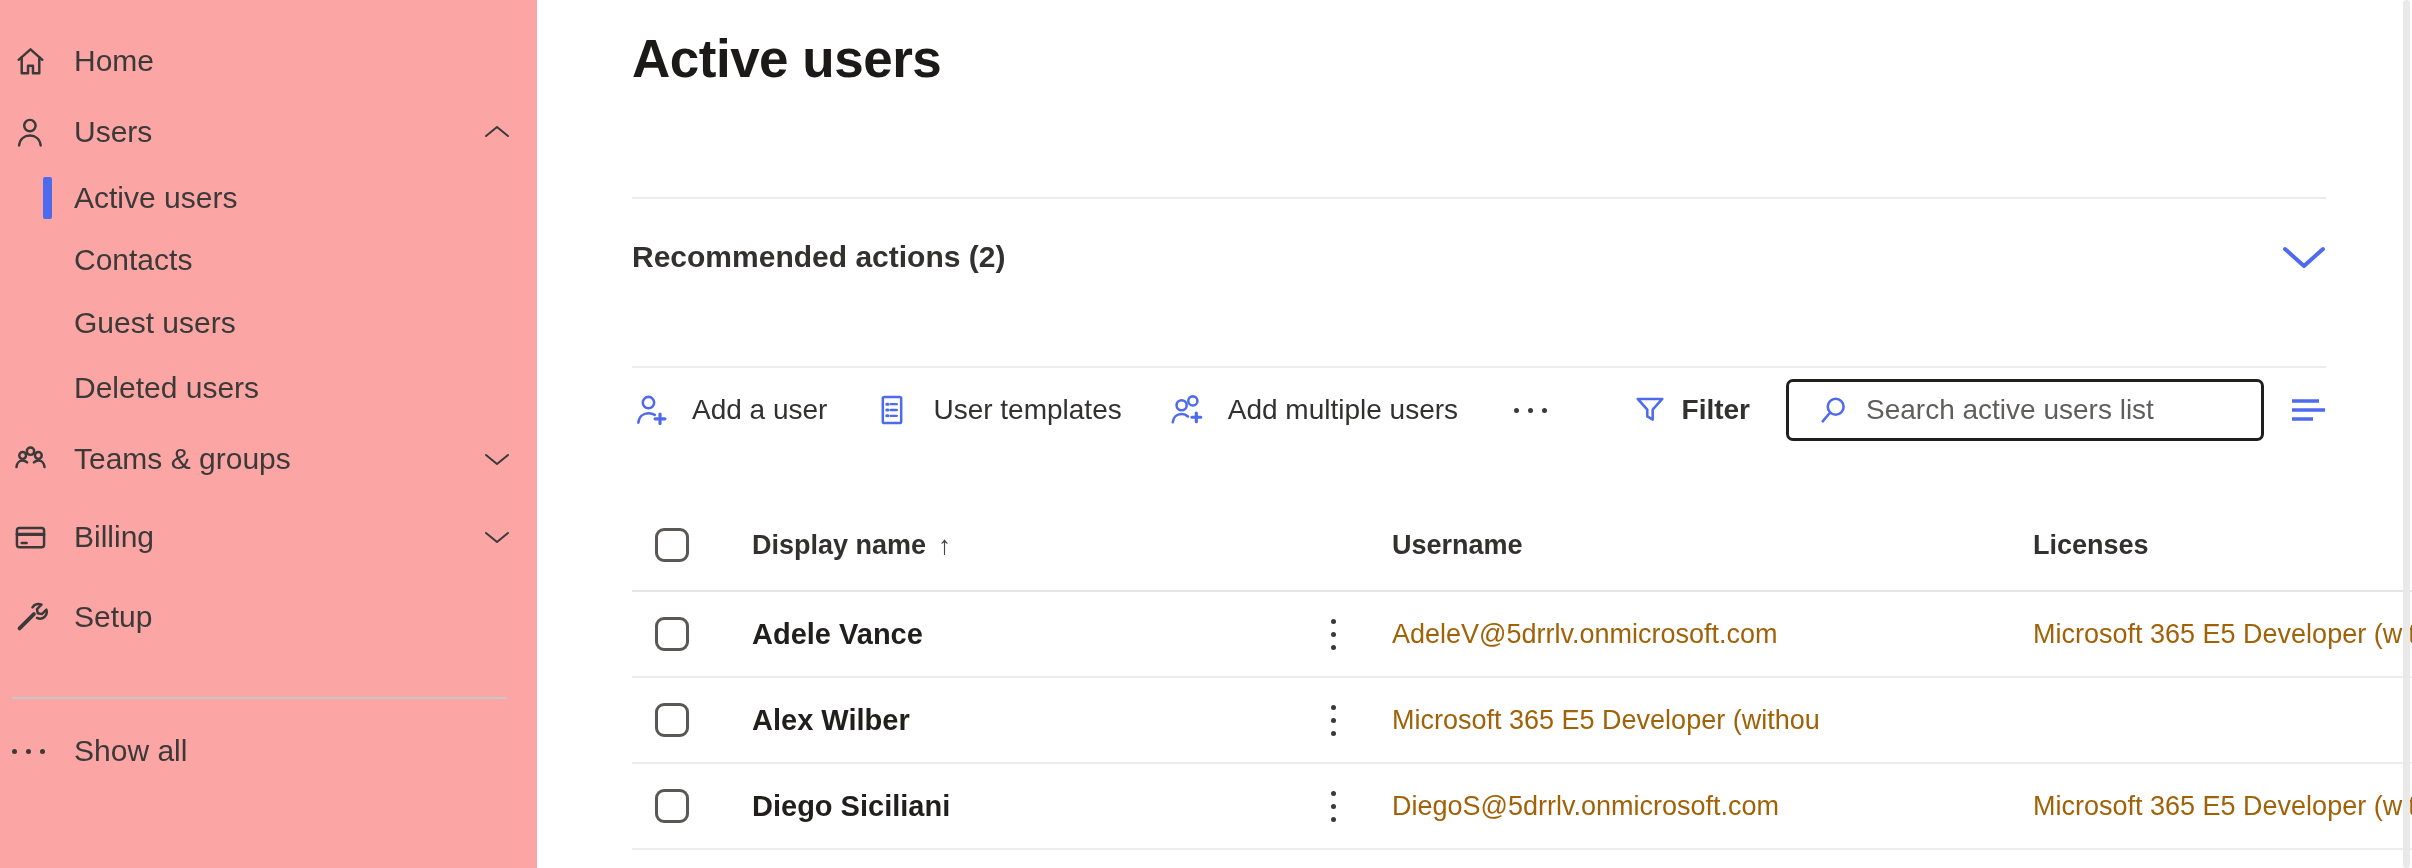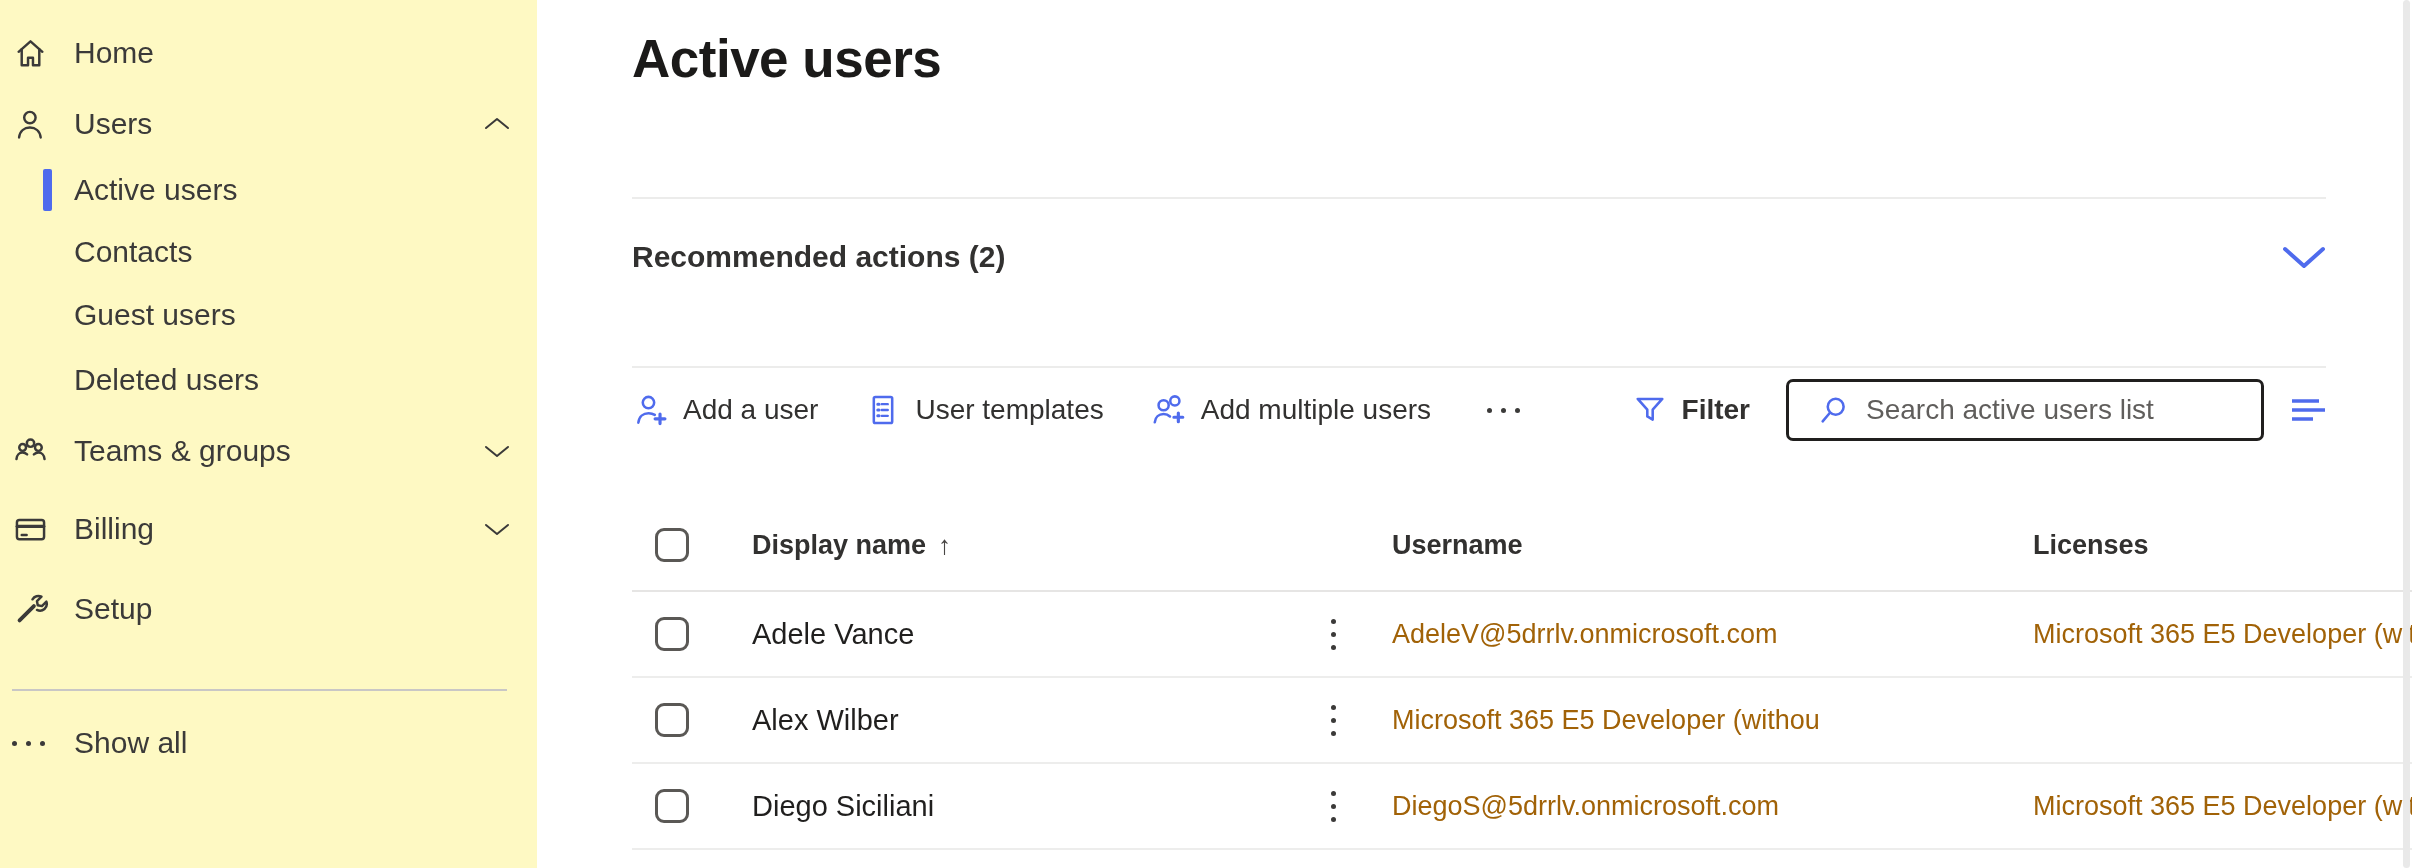--- a/index.html
+++ b/index.html
@@ -6,21 +6,21 @@
   html,body { width:2412px; height:868px; }
   body {
     font-family:"Liberation Sans","DejaVu Sans",sans-serif;
     background:#ffffff; color:#323130; overflow:hidden;
   }
   #app { position:relative; width:2412px; height:868px; background:#fff; overflow:hidden; }
 
   
   .sidebar {
     position:absolute; left:0; top:0; width:537px; height:868px;
-    background:#fef9c3; padding-top:17px;
+    background:#fca5a5; padding-top:25px;
   }
   .nav-item {
     position:relative; display:flex; align-items:center;
     height:64px; padding:0 26px 0 12px; font-size:30px; color:#3b3a39; cursor:pointer;
   }
   .nav-item.h72{height:72px} .nav-item.h70{height:70px} .nav-item.h62{height:62px}
   .nav-item.h64{height:64px} .nav-item.h66{height:66px} .nav-item.h76{height:76px}
   .nav-item.h80{height:80px}
   .nav-icon { width:40px; height:44px; display:flex; align-items:center; justify-content:flex-start; margin-right:22px; flex:0 0 40px; }
   .nav-icon svg { width:37px; height:37px; stroke:#3b3a39; fill:none; stroke-width:1.6; stroke-linecap:round; stroke-linejoin:round; }
@@ -34,41 +34,41 @@
 
   
   .page-title { position:absolute; left:632px; top:28px; font-size:53px; font-weight:700; color:#1b1a19; letter-spacing:-0.5px; }
   .sec-divider { position:absolute; left:632px; width:1694px; height:2px; background:#ececeb; }
   .rec-row { position:absolute; left:632px; top:212px; width:1694px; height:62px; display:flex; align-items:flex-end; justify-content:space-between; }
   .rec-label { font-size:30px; font-weight:700; color:#323130; }
   .rec-chevron svg { width:44px; height:24px; fill:none; stroke-width:4; stroke-linecap:round; stroke-linejoin:round; }
 
   
   .toolbar { position:absolute; left:632px; top:372px; width:1694px; height:76px; display:flex; align-items:center; }
-  .tb-btn { display:flex; align-items:center; gap:13px; font-size:28px; color:#323130; margin-right:46px; cursor:pointer; white-space:nowrap; }
+  .tb-btn { display:flex; align-items:center; gap:22px; font-size:28px; color:#323130; margin-right:46px; cursor:pointer; white-space:nowrap; }
   .tb-btn svg { width:38px; height:38px; fill:none; stroke-width:1.6; stroke-linecap:round; stroke-linejoin:round; }
   .tb-more { margin-right:0; padding:0 10px; }
   .spacer { flex:1; }
   .filter-btn { display:flex; align-items:center; gap:14px; font-size:28px; font-weight:600; color:#323130; margin-right:36px; cursor:pointer; }
   .filter-btn svg { width:36px; height:36px; fill:none; stroke-width:1.7; stroke-linejoin:round; }
   .searchbox { width:478px; height:62px; background:#fff; border:3px solid #201f1e; border-radius:7px; display:flex; align-items:center; padding:0 27px; }
   .searchbox svg { width:34px; height:34px; flex:0 0 34px; fill:none; stroke-width:1.8; stroke-linecap:round; margin-right:16px; }
   .searchbox input { border:none; outline:none; background:transparent; font-size:28px; color:#323130; width:100%; font-family:inherit; }
   .searchbox input::placeholder { color:#605e5c; opacity:1; }
   .sort-btn { margin-left:26px; cursor:pointer; display:flex; align-items:center; }
   .sort-btn svg { width:36px; height:28px; fill:none; stroke-width:3.4; stroke-linecap:butt; }
 
   
   .table { position:absolute; left:632px; top:500px; right:0; }
   .trow { display:grid; grid-template-columns:120px 558px 82px 641px 1fr; align-items:center; height:86px; border-bottom:2px solid #ededec; }
   .trow.thead { height:92px; border-bottom:2px solid #e6e5e4; }
   .checkbox { width:34px; height:34px; border:3px solid #5a5855; border-radius:9px; margin-left:23px; background:transparent; cursor:pointer; }
   .th { font-size:27px; font-weight:600; color:#323130; display:flex; align-items:center; gap:12px; cursor:pointer; }
   .sort-arrow { font-weight:400; font-size:26px; color:#484644; }
-  .name { font-size:29px; font-weight:400; color:#201f1e; cursor:pointer; }
+  .name { font-size:29px; font-weight:700; color:#201f1e; cursor:pointer; }
   .kebab { display:flex; flex-direction:column; gap:8px; align-items:center; width:34px; margin-left:6px; padding:4px 0; cursor:pointer; }
   .kebab i { width:5px; height:5px; border-radius:50%; background:#3b3a39; }
   .cell-gray { font-size:27px; color:#a16207; white-space:nowrap; overflow:hidden; }
 
   
   .scrollbar { position:absolute; right:2px; top:0; width:7px; height:868px; background:#e9e9e9; border-radius:4px; z-index:5; }
 </style>
 </head>
 <body>
 

